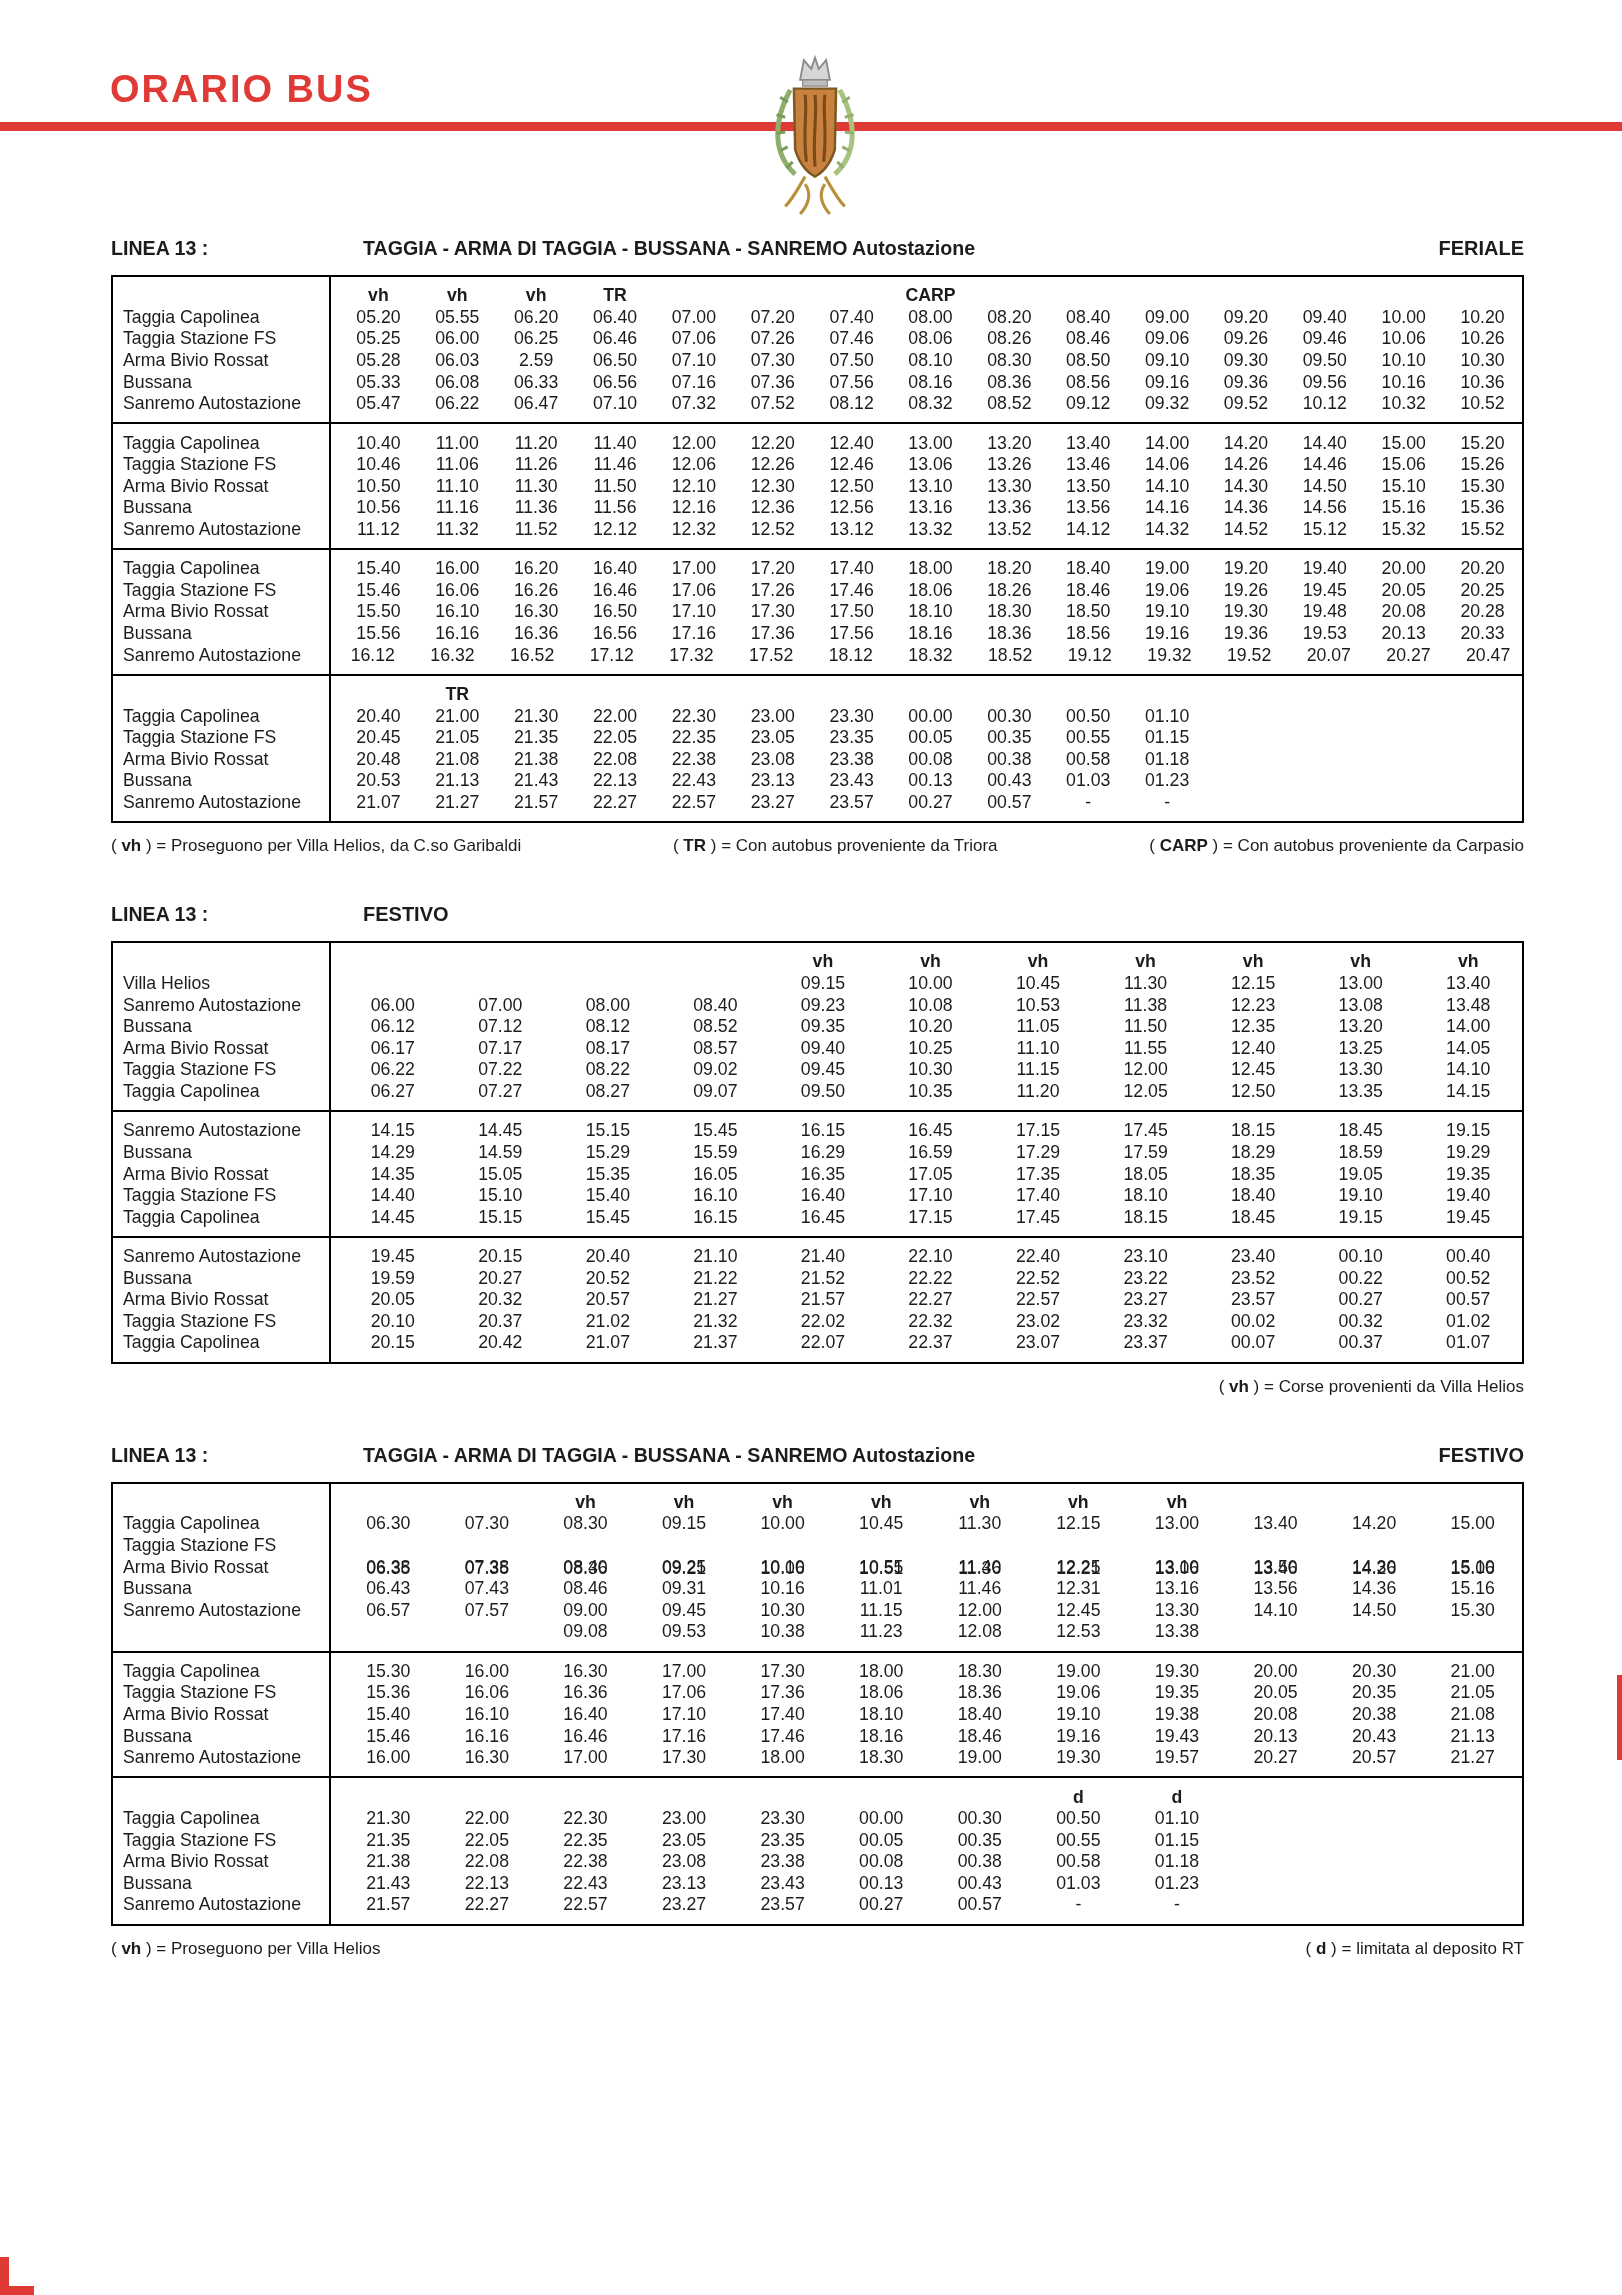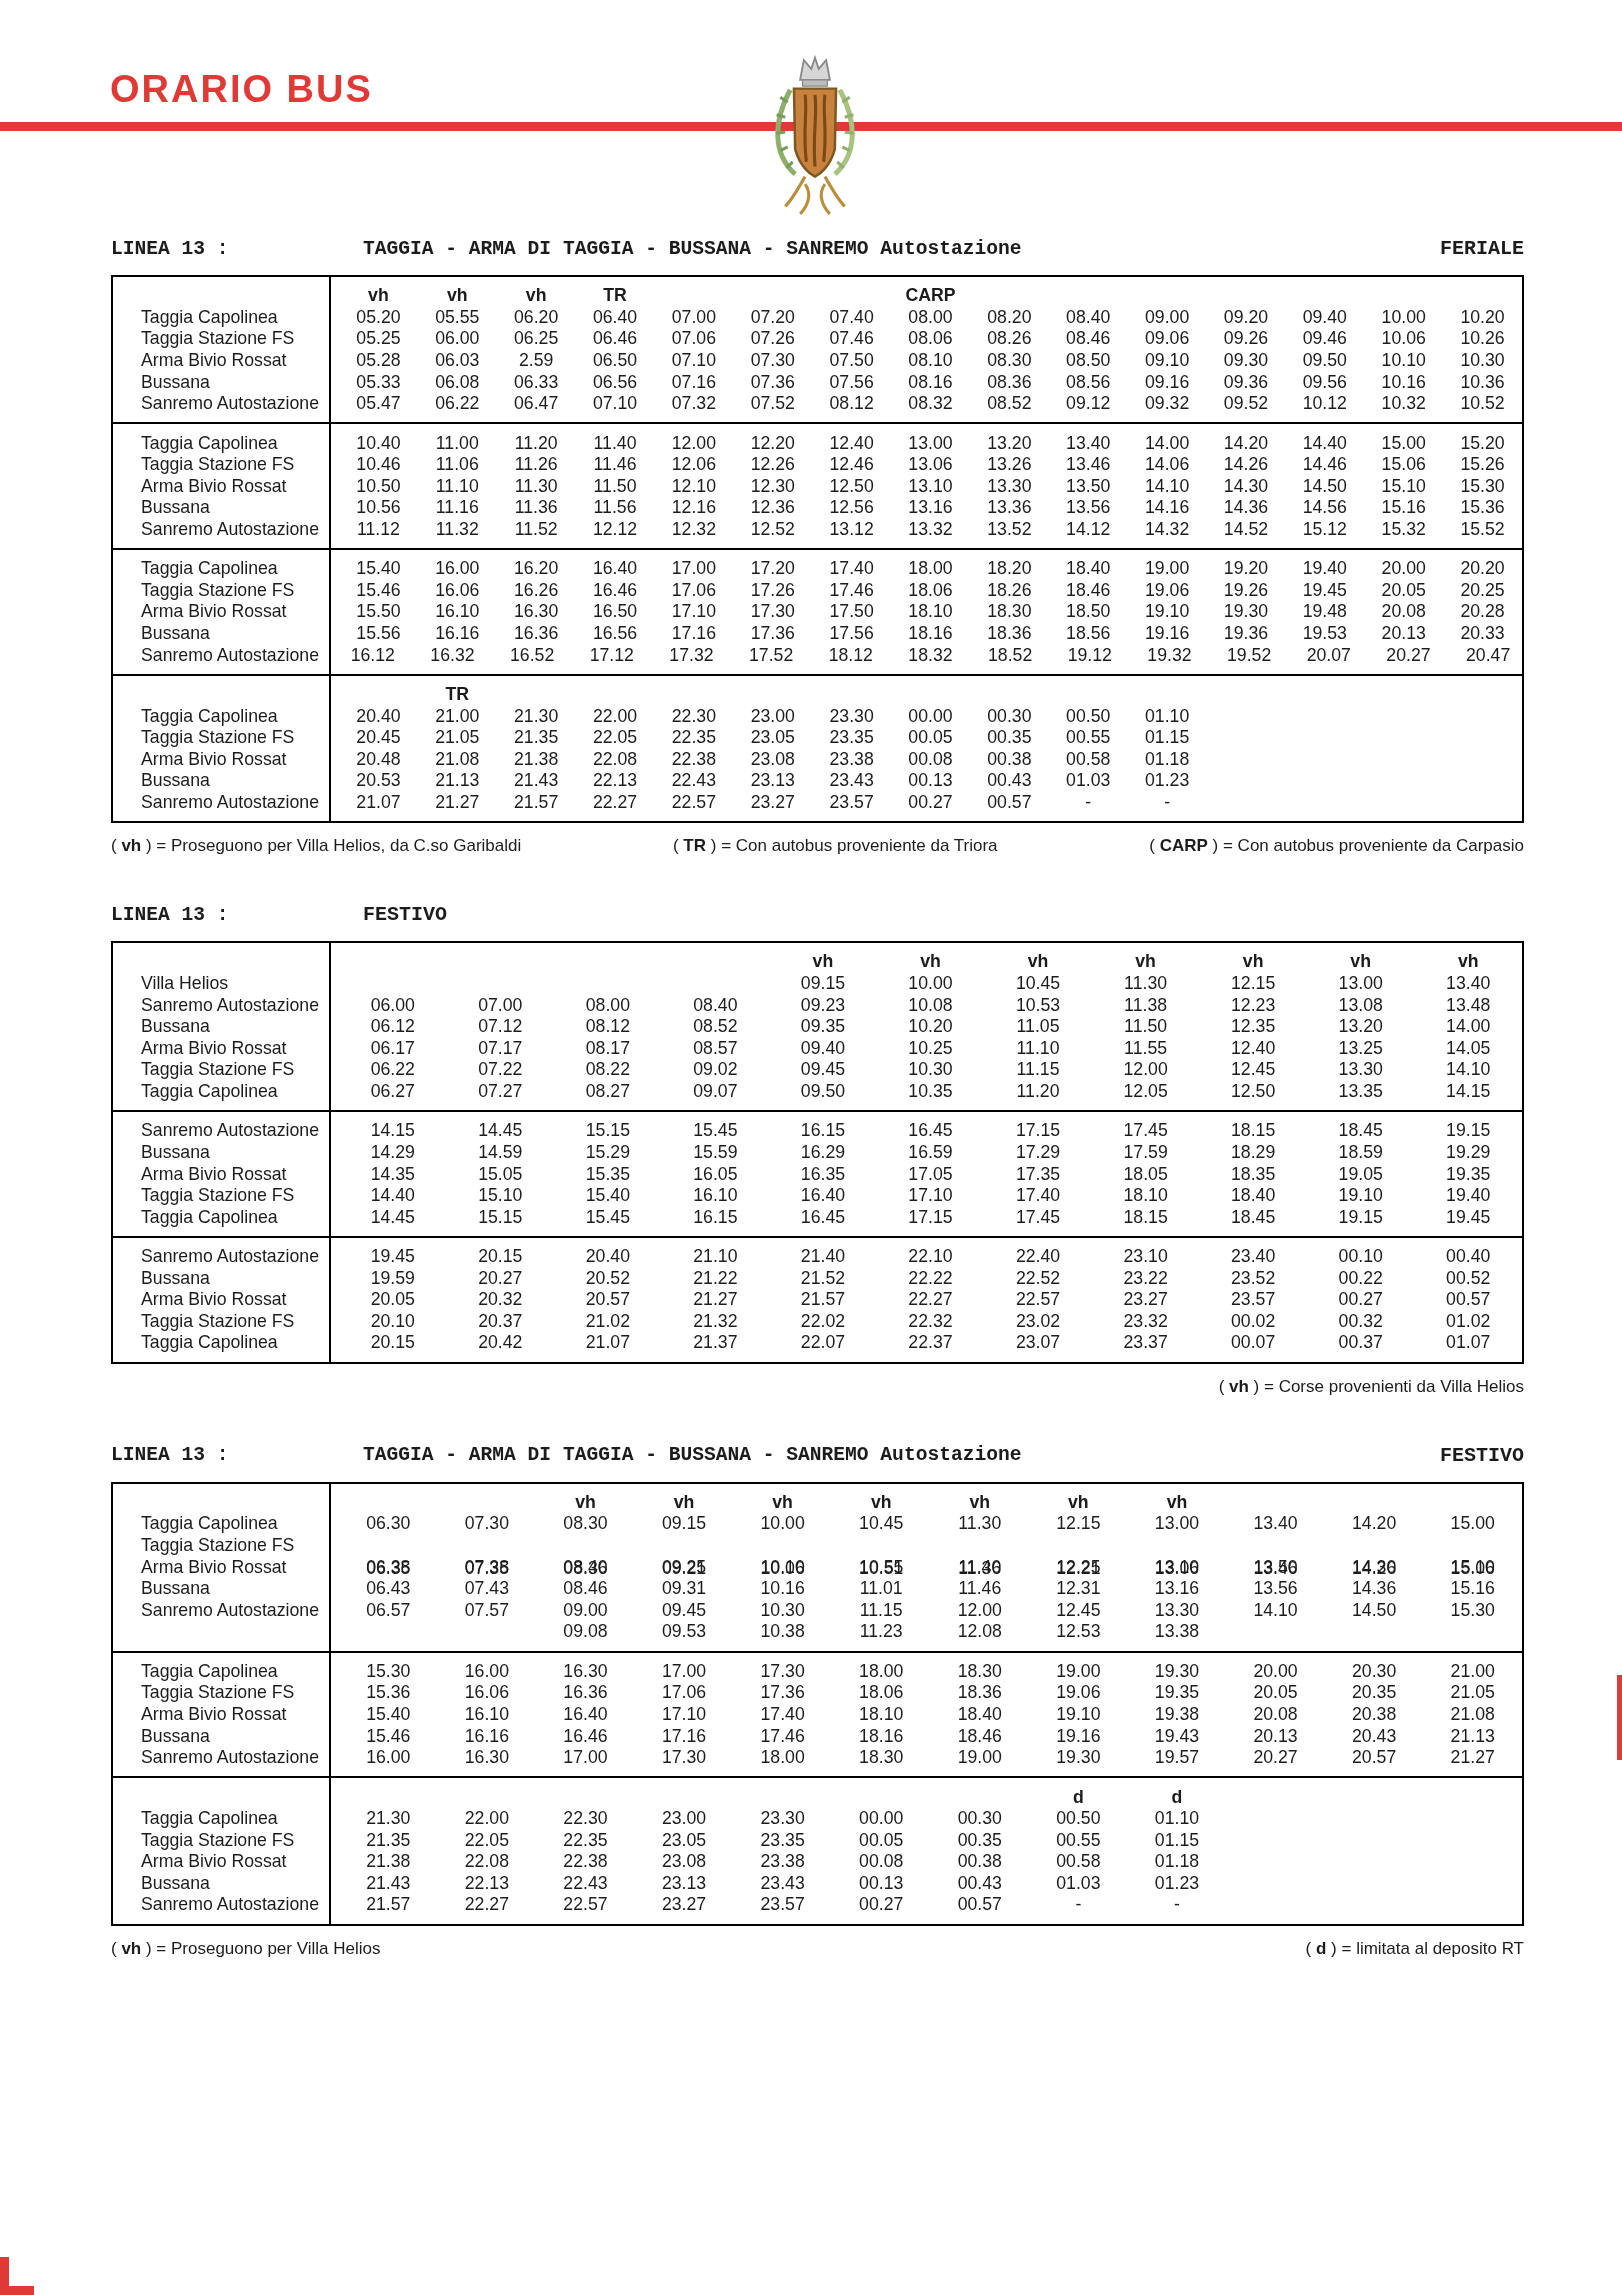--- a/index.html
+++ b/index.html
@@ -11,30 +11,30 @@
   .red-band{position:absolute;left:0;top:122px;width:1623px;height:8.5px;background:#e03a36;}
   .crest{position:absolute;left:753px;top:47px;width:124px;height:175px;}
 
   
   .edge-right{position:absolute;right:0;top:1675px;width:5.9px;height:85px;background:#e03a36;}
   .corner-bl{position:absolute;left:0;bottom:0;width:34px;height:38px;border-left:9.8px solid #e03a36;border-bottom:9.8px solid #e03a36;box-sizing:border-box;}
 
   
   main{position:absolute;left:111px;top:237px;width:1413px;}
   section.timetable{margin-bottom:47px;}
-  .t-head{display:flex;align-items:center;font-weight:bold;font-size:19.6px;margin-bottom:17px;font-family:Liberation Mono, monospace;}
+  .t-head{display:flex;align-items:center;font-weight:bold;font-size:19.6px;margin-bottom:17px;}
   .t-head .linea{width:252px;}
   .t-head .route{flex:1;text-align:left;}
   .t-head .daytype{text-align:right;font-size:20px;}
 
   .block{position:relative;border:2px solid #000;margin-top:-2px;padding:7.9px 0;}
   .block:first-of-type{margin-top:0;border-top-width:3.3px;}
   .block::before{content:"";position:absolute;left:216px;top:0;bottom:0;width:2px;background:#000;}
   .row{display:flex;align-items:center;height:21.6px;}
-  .station{width:226px;box-sizing:border-box;padding-left:28px;font-size:17.7px;white-space:nowrap;}
+  .station{width:226px;box-sizing:border-box;padding-left:10px;font-size:17.7px;white-space:nowrap;}
   .times{flex:1;display:grid;align-items:center;}
   .cell{text-align:center;font-size:17.7px;white-space:nowrap;}
   .marker-row .cell{font-weight:bold;}
 
   .footnotes{display:flex;margin-top:13px;font-size:17px;}
   .footnotes.spread{justify-content:space-between;}
   .footnotes.right{justify-content:flex-end;}
   .footnotes.split{justify-content:space-between;}
   .fn-marker{font-weight:bold;}
   .fn-marker::before{content:"( ";font-weight:normal;}

